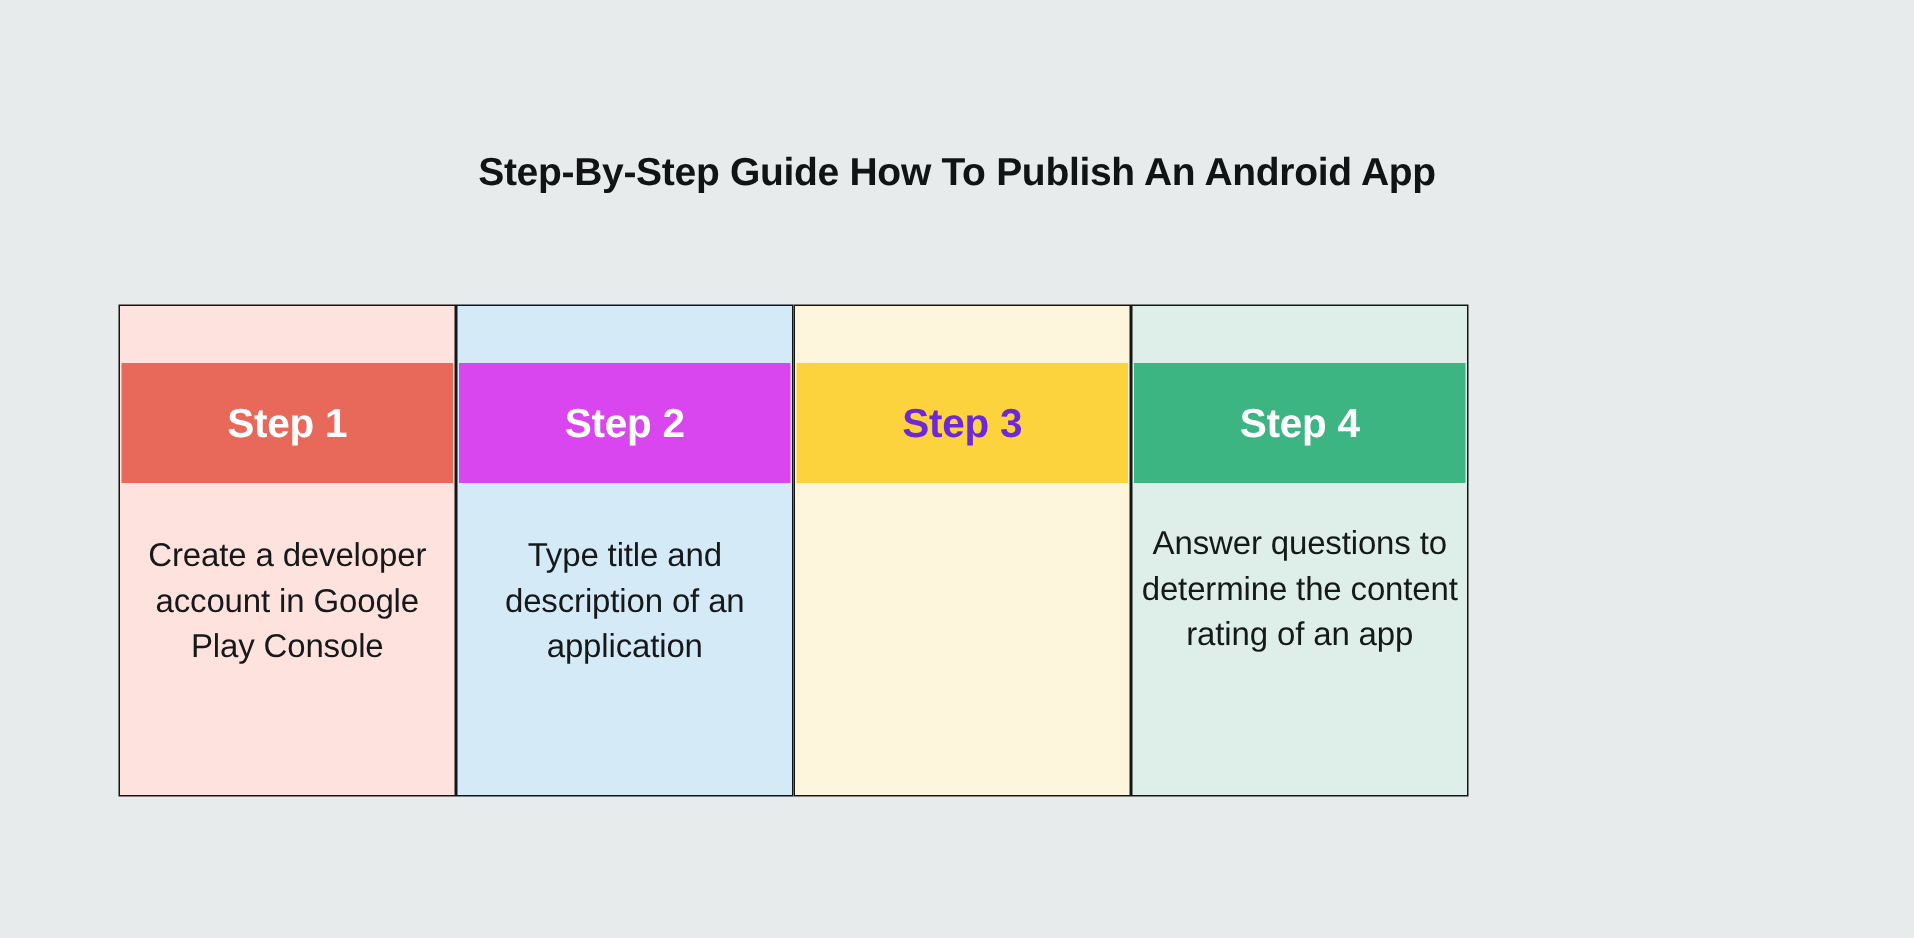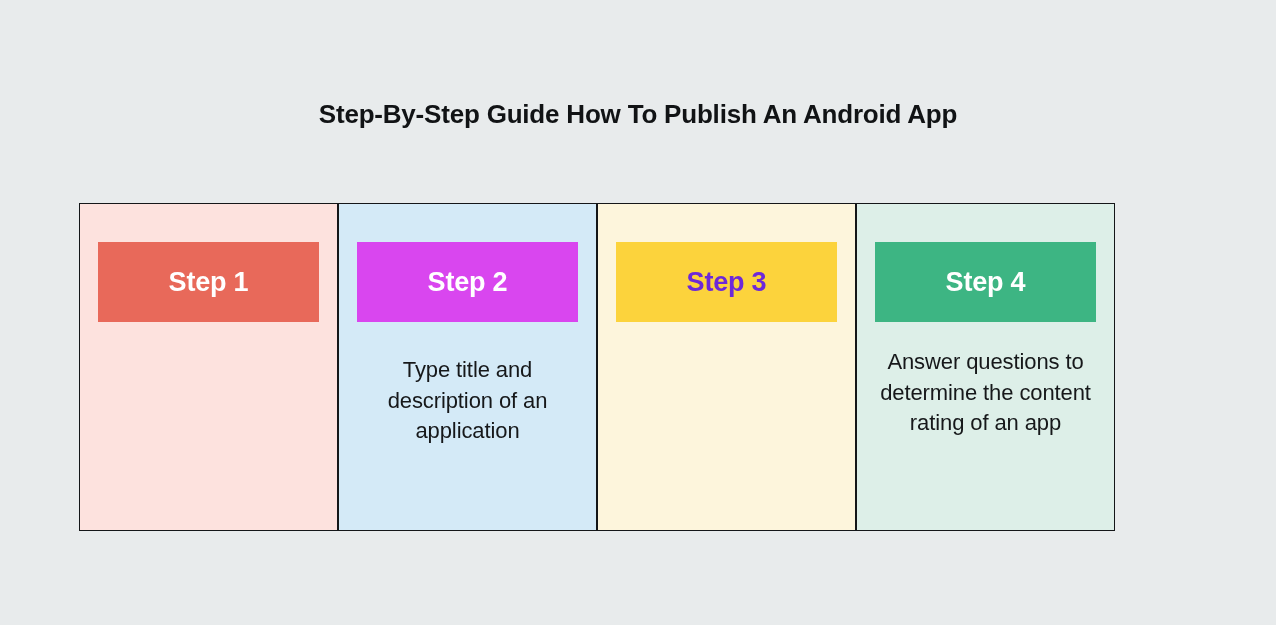--- a/index.html
+++ b/index.html
@@ -27,21 +27,21 @@
     font-size: 26px;
     font-weight: bold;
     color: #111315;
     letter-spacing: -0.2px;
     line-height: 44px;
   }
   .cards {
     position: absolute;
     left: 79px;
     top: 203px;
-    width: 1036px;
+    width: 900px;
     height: 328px;
     display: flex;
     flex-direction: row;
     justify-content: space-between;
     align-items: stretch;
   }
   .card {
     position: relative;
     width: 265px;
     box-sizing: border-box;
@@ -78,20 +78,21 @@
 <body style="background: rgb(232, 235, 236);">
 
 <div class="page">
 
   <div class="page-title" style="color: rgb(17, 19, 21);">Step-By-Step Guide How To Publish An Android App</div>
 
   <div class="cards">
 
     <div class="card" style="background: rgb(253, 226, 222); border-color: rgb(20, 22, 24);">
       <div class="step-badge" style="background: rgb(232, 105, 90); color: rgb(255, 255, 255);">Step 1</div>
+      <div class="card-text">Create a developer account in Google Play Console</div>
     </div>
 
     <div class="card" style="background: rgb(212, 234, 247); border-color: rgb(20, 22, 24);">
       <div class="step-badge" style="background: #d946ef; color: rgb(255, 255, 255);">Step 2</div>
       <div class="card-text">Type title and description of an application</div>
     </div>
 
     <div class="card" style="background: rgb(253, 245, 220); border-color: rgb(20, 22, 24);">
       <div class="step-badge" style="background: rgb(252, 211, 60); color: #6d28d9;">Step 3</div>
     </div>

